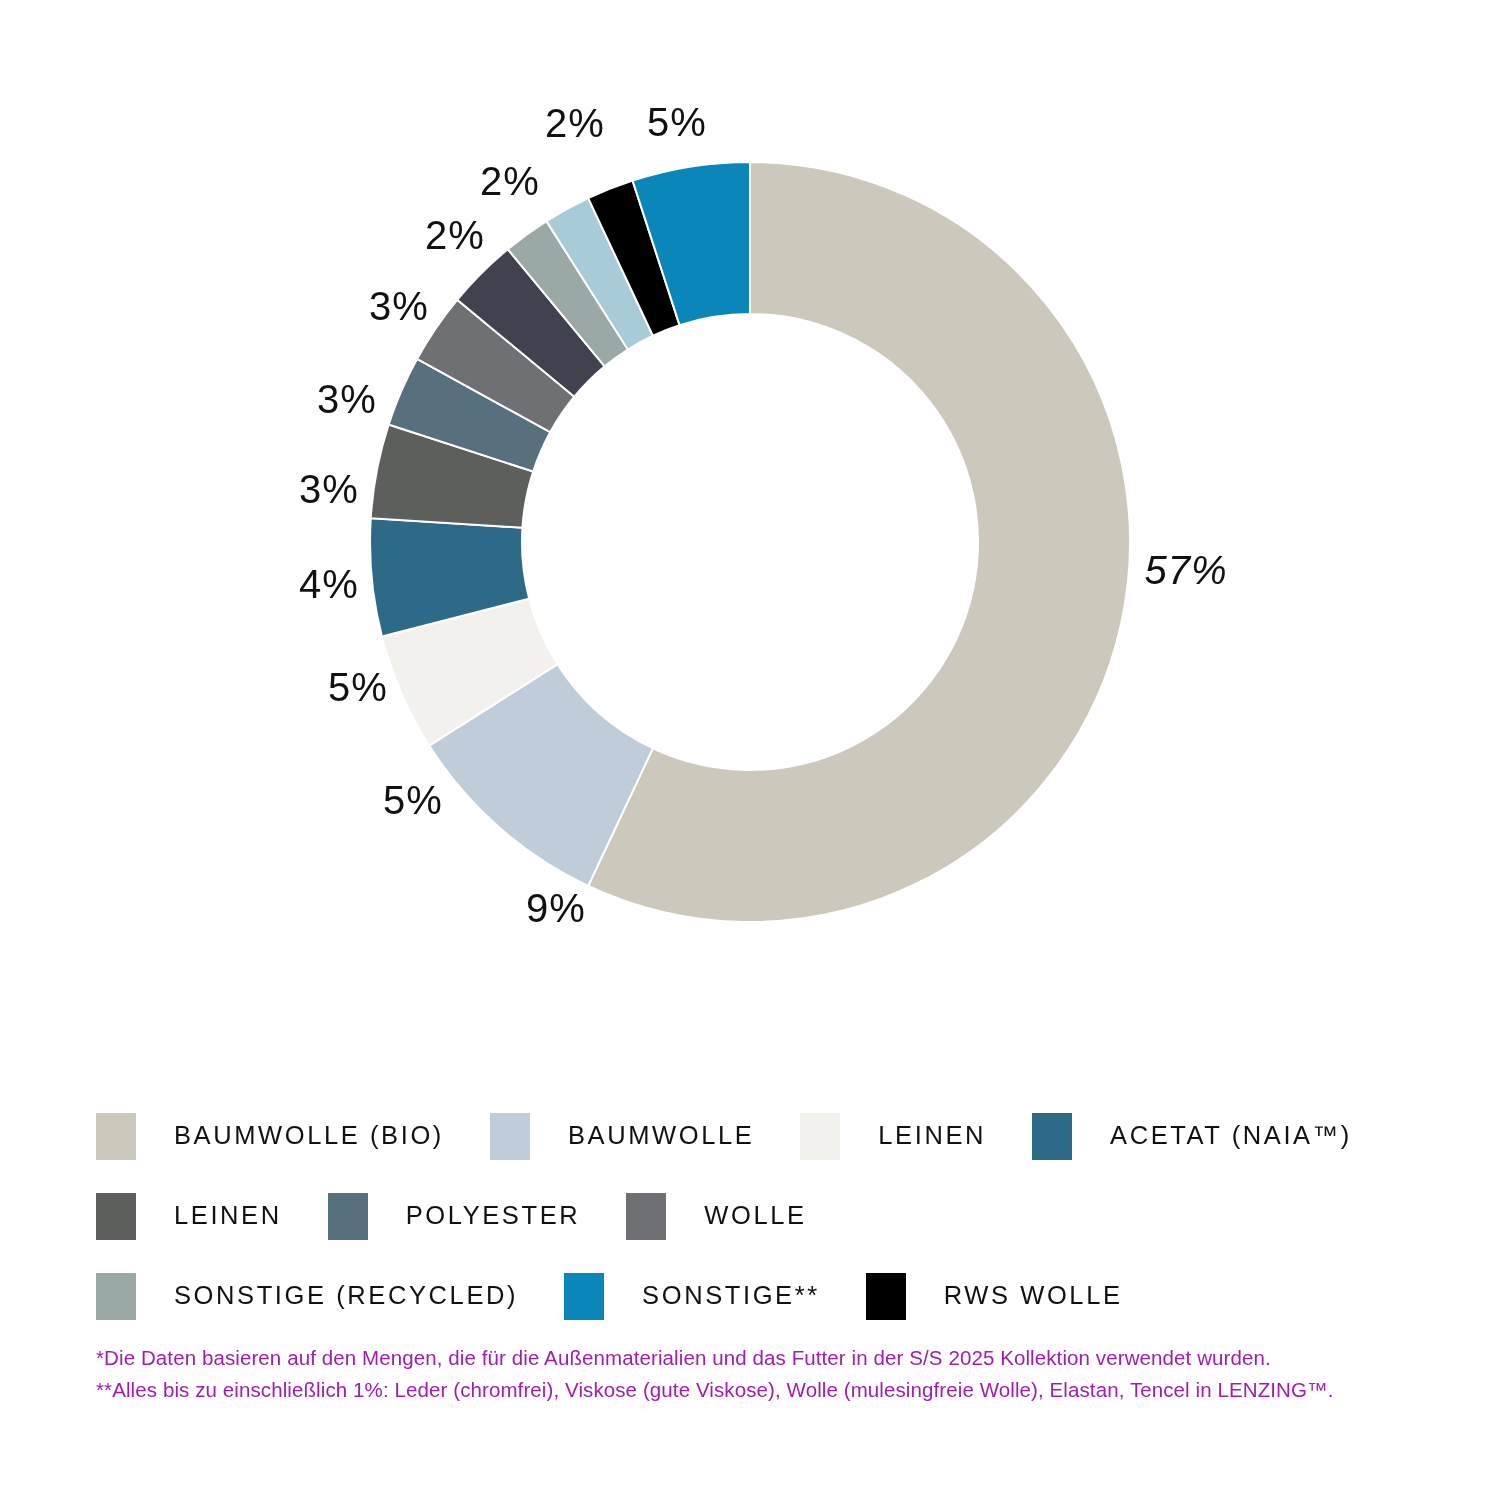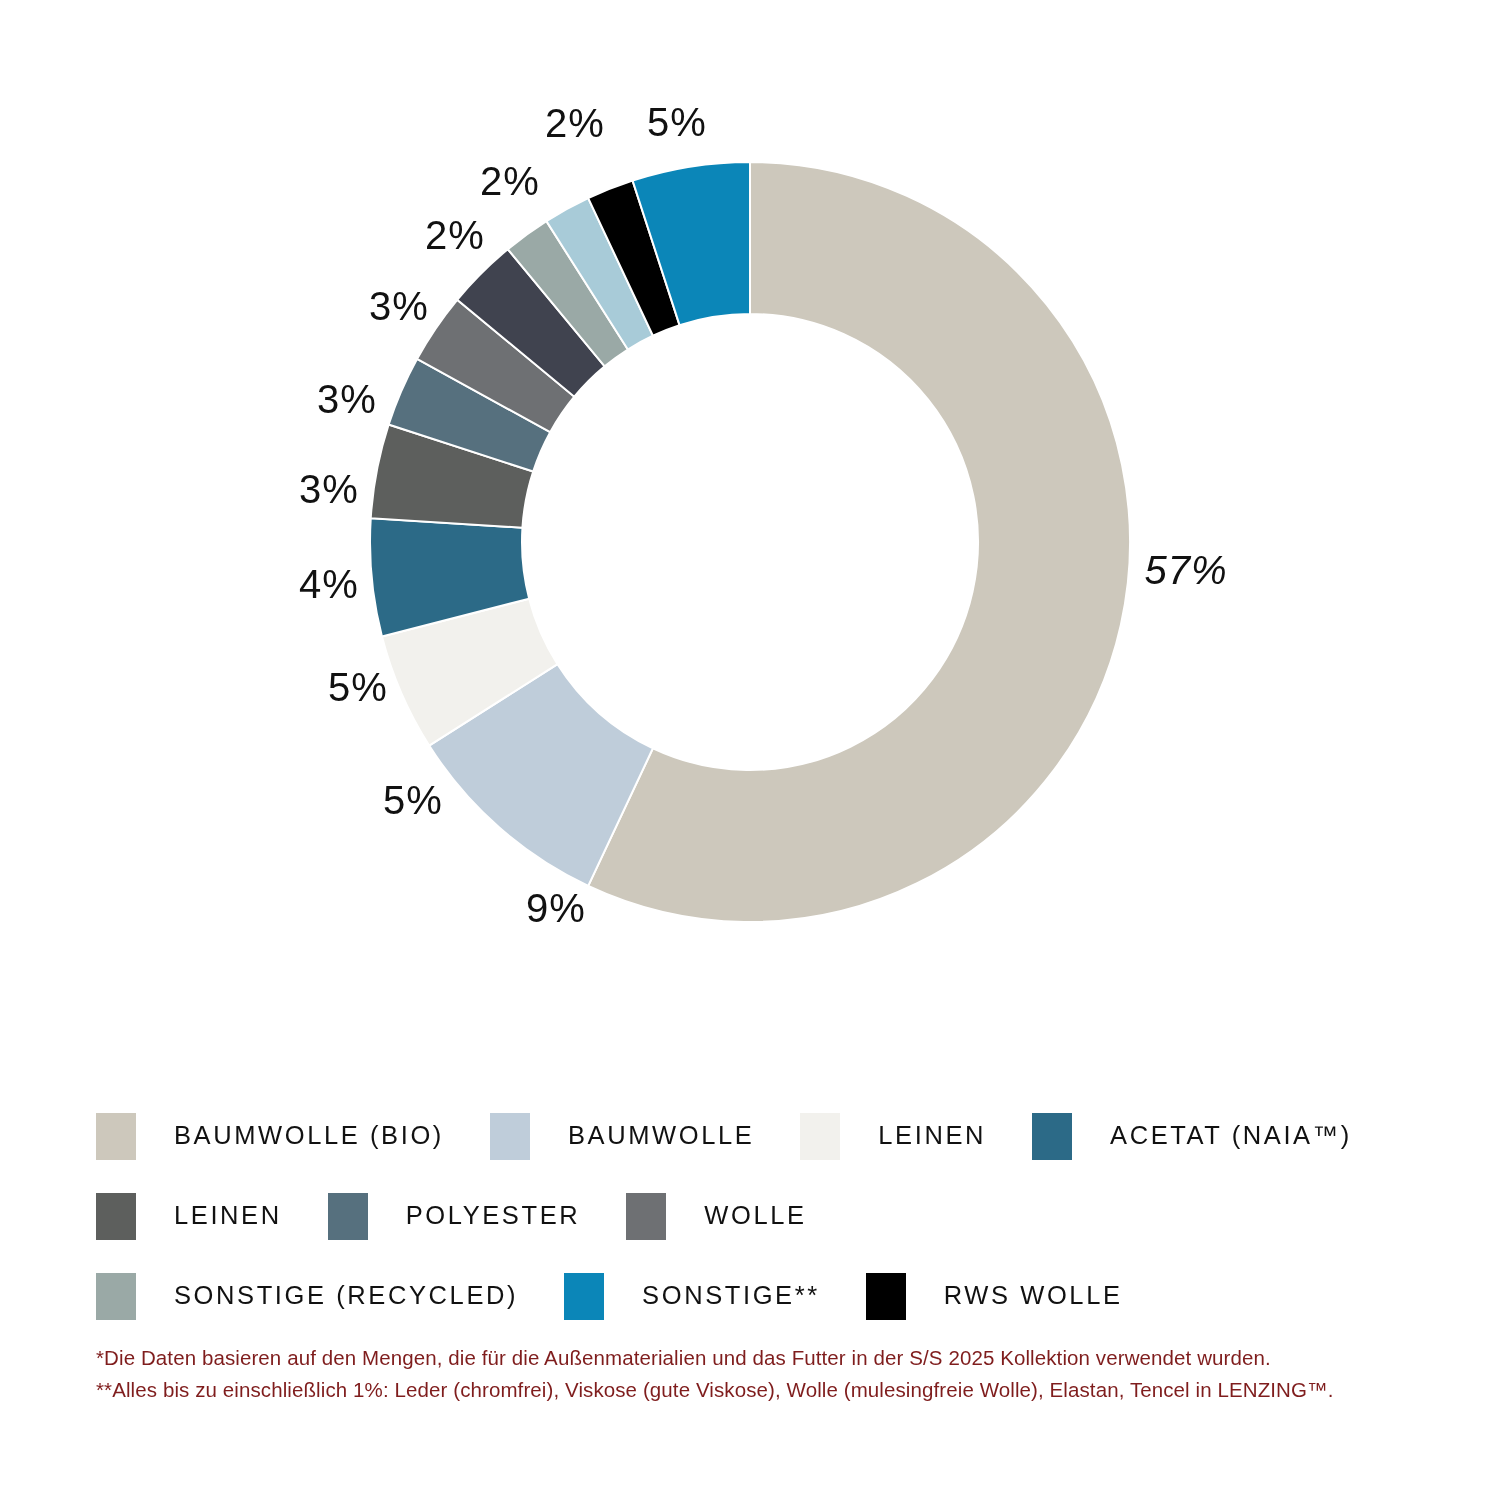--- a/index.html
+++ b/index.html
@@ -82,21 +82,21 @@
   #footnotes {
     position: absolute;
     left: 96px;
     top: 1342px;
     width: 1330px;
   }
   .footnote {
     font-family: "Liberation Sans", sans-serif;
     font-size: 20.5px;
     line-height: 32px;
-    color: #7f1d1d;
+    color: #a21caf;
     letter-spacing: 0.1px;
     white-space: nowrap;
   }
 </style>
 </head>
 <body>
 
 <div id="page">
 
   <div id="chart-area">

